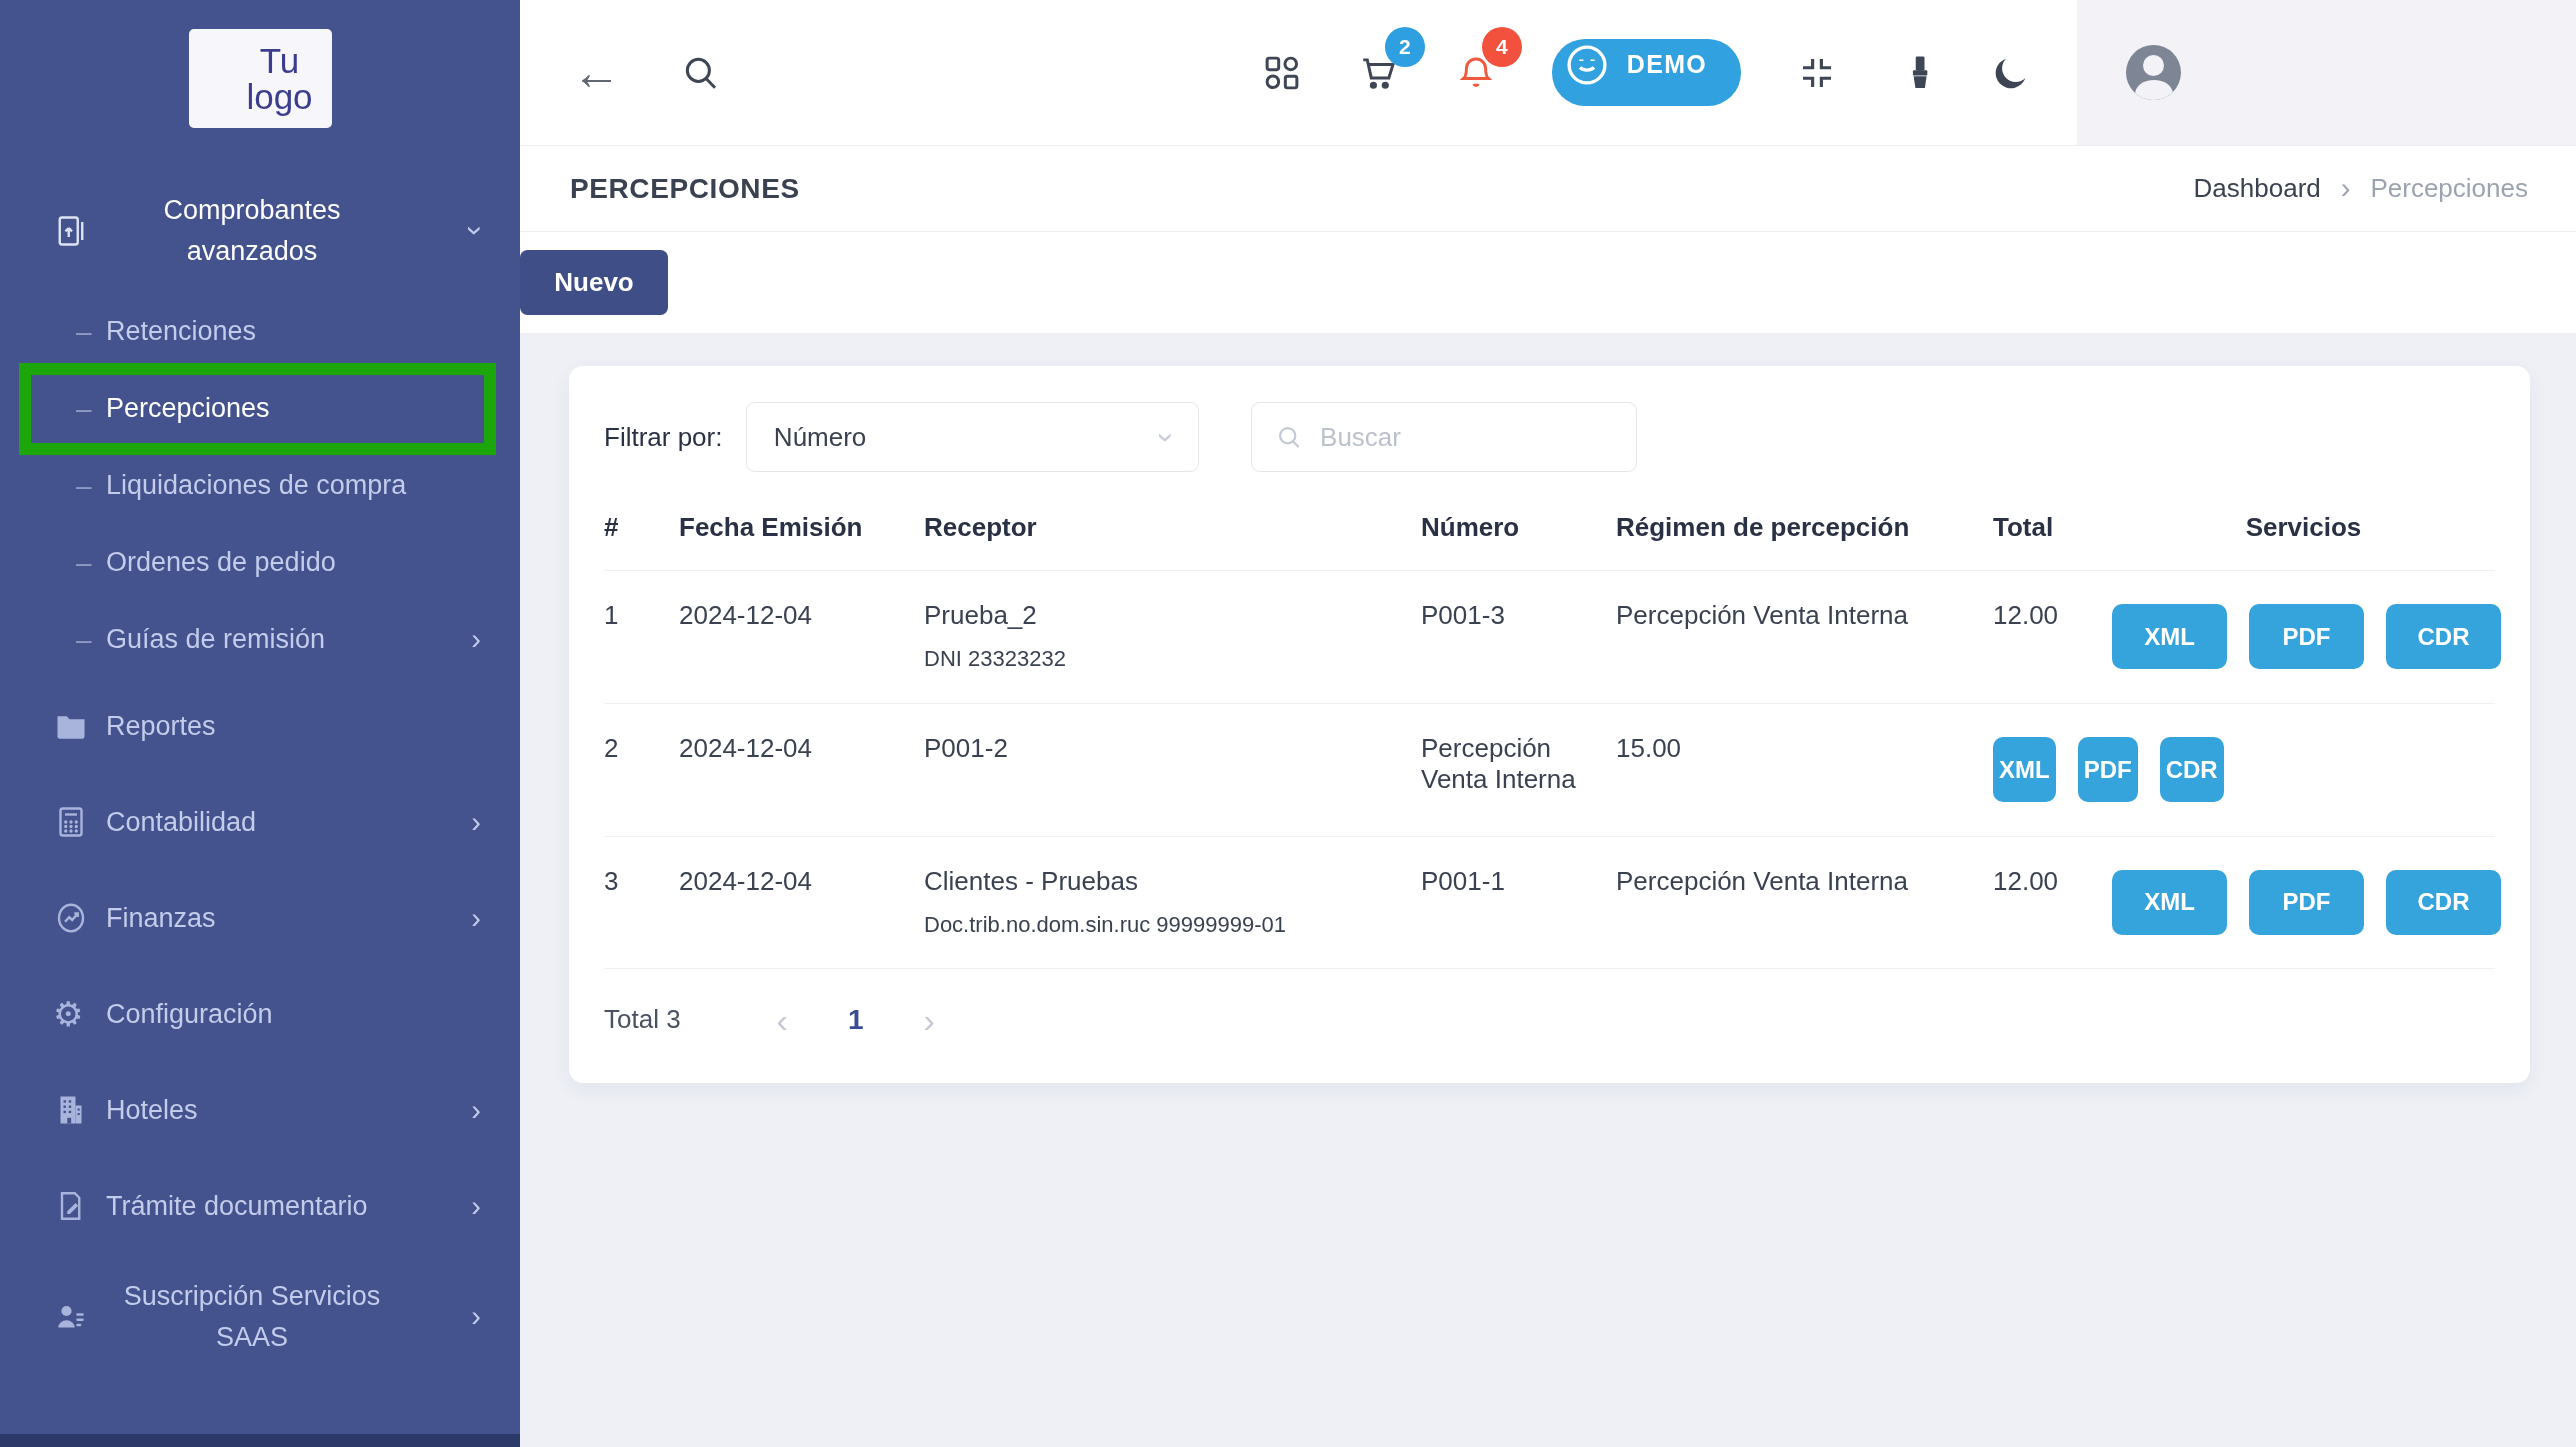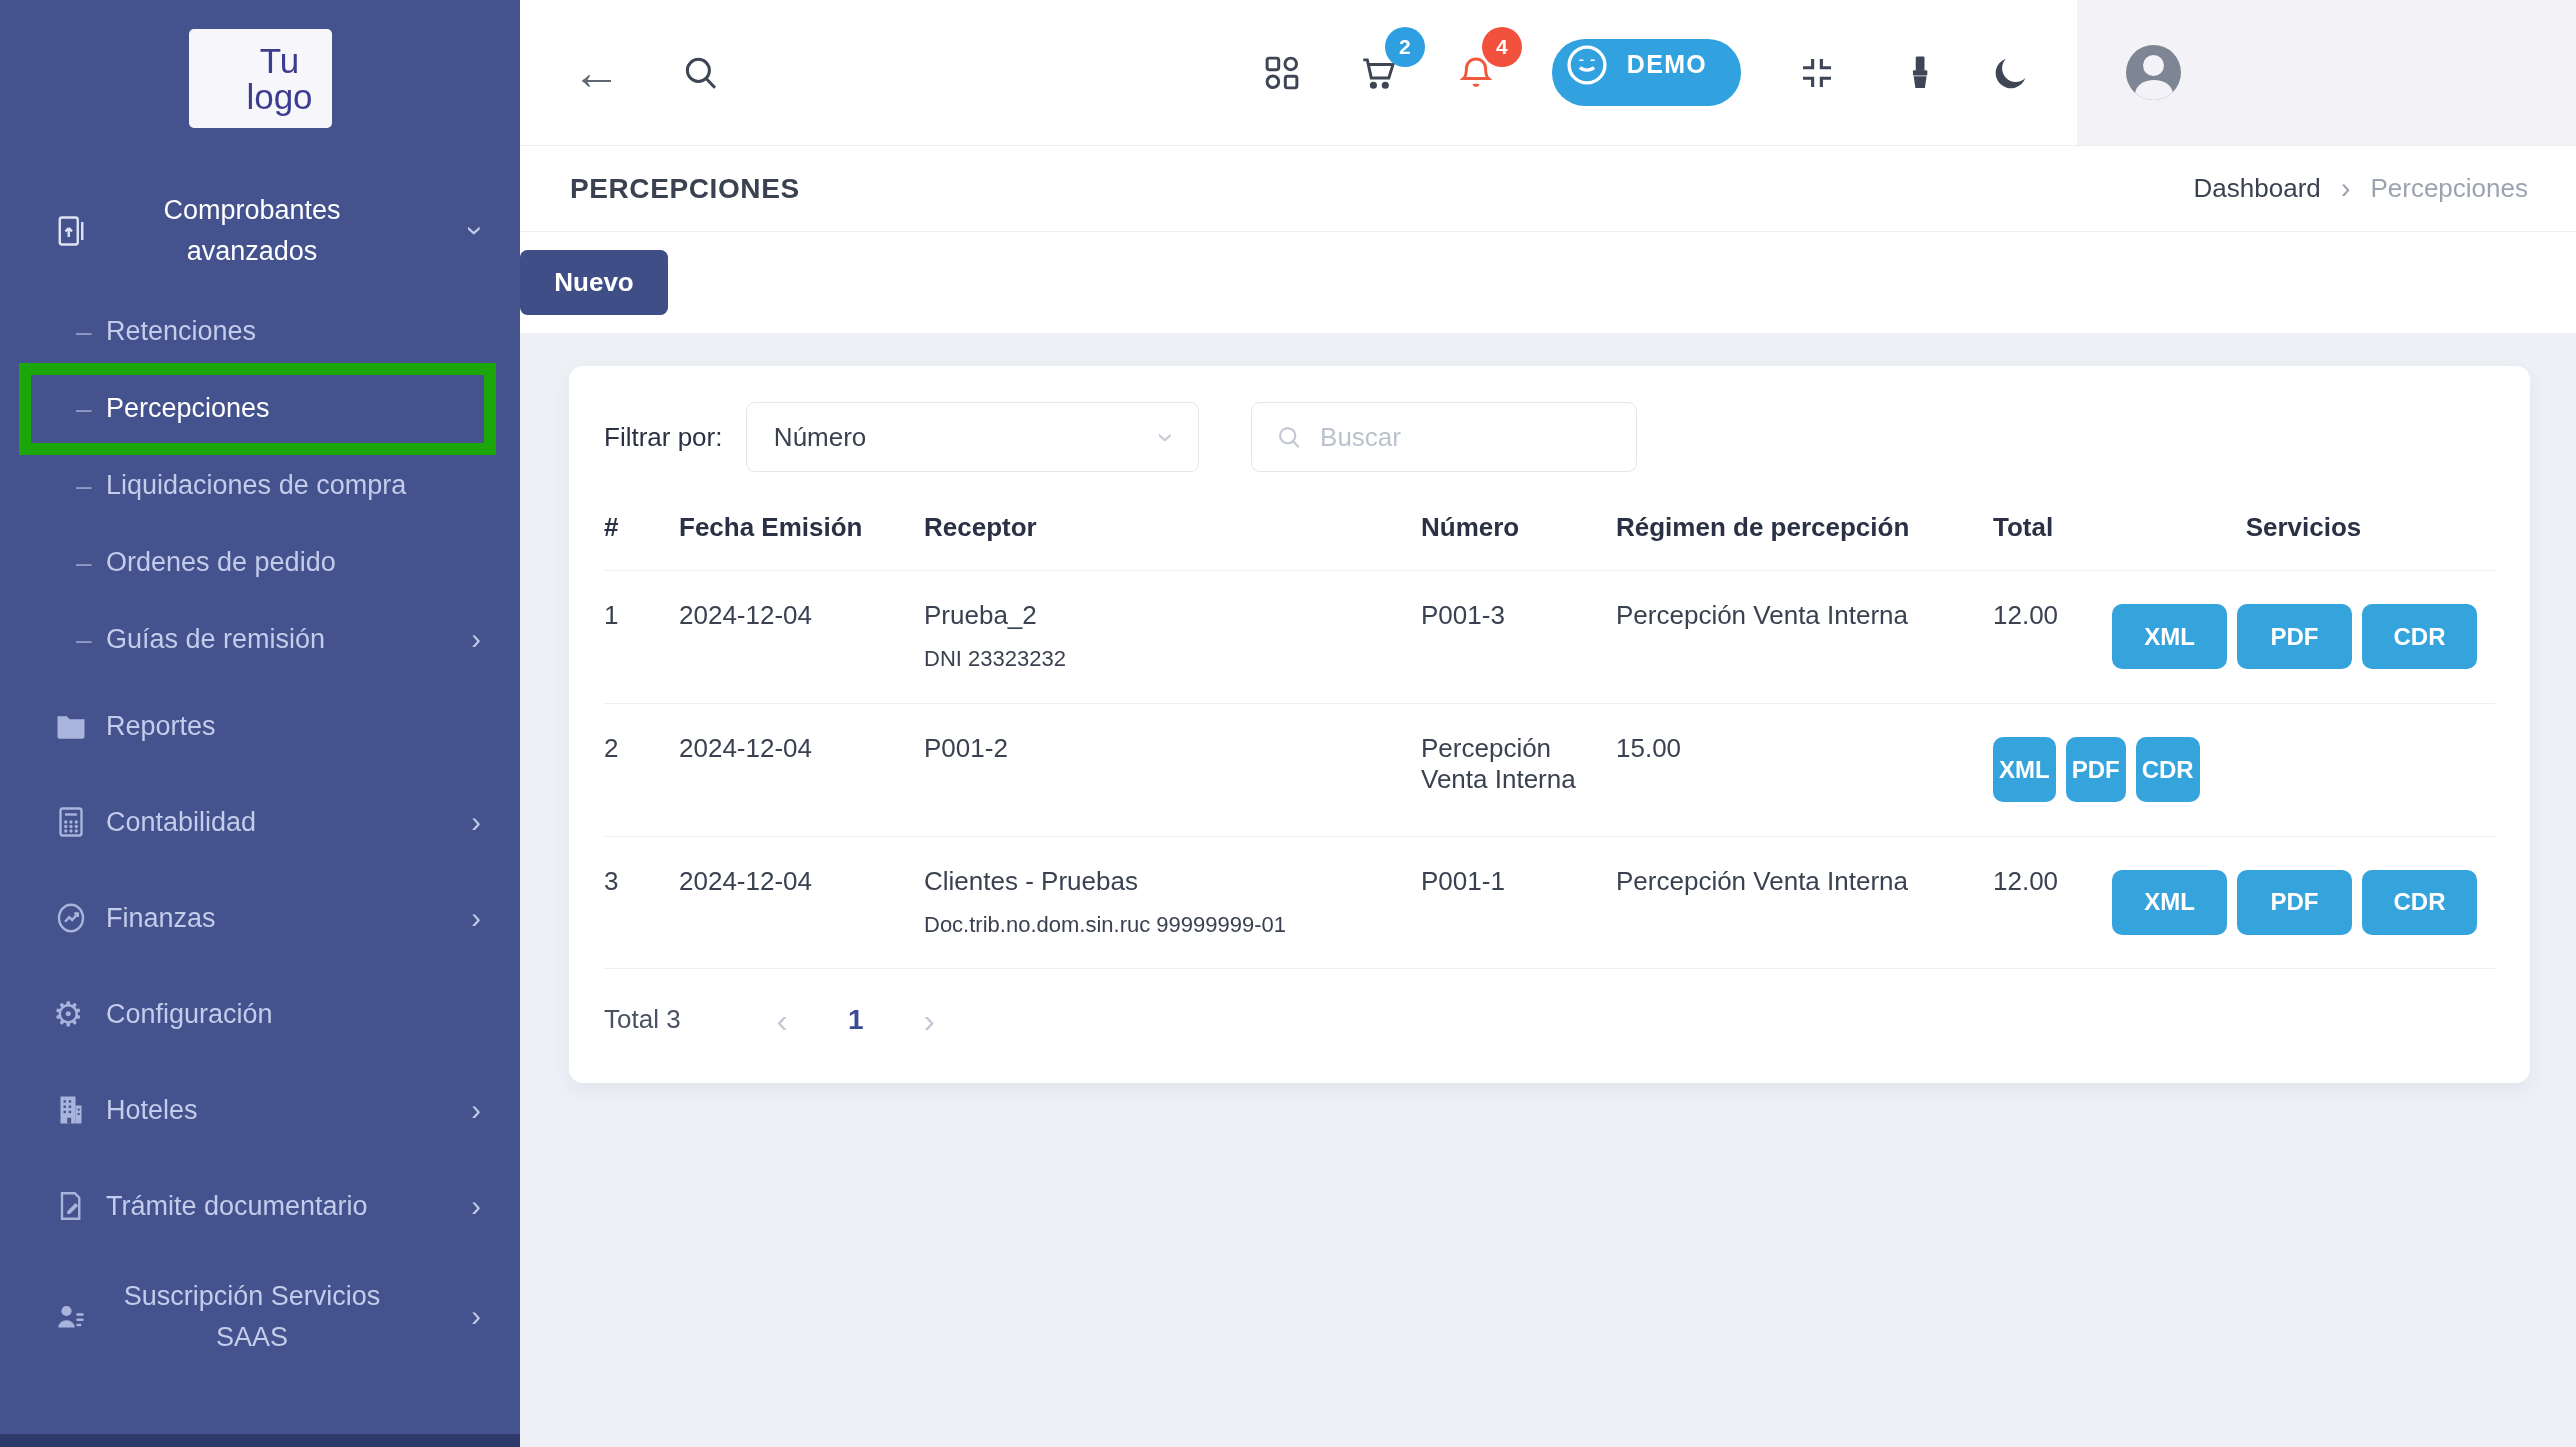--- a/index.html
+++ b/index.html
@@ -90,21 +90,21 @@
   .search-input::placeholder{color:#BCC2CD;}
 
   .tbl{margin-top:29px;}
   .t-head,.t-row{display:grid;grid-template-columns:75px 245px 497px 195px 377px 119px 1fr;}
   .t-head{padding:11.3px 0 26.4px;font-weight:700;color:#2B3144;font-size:26px;}
   .t-head .th-dl{text-align:center;}
   .t-row{border-top:1.3px solid #F0F0F4;padding:29px 0;min-height:133px;box-sizing:border-box;
     font-size:26px;color:#3A4150;align-items:start;}
   .t-row:last-child{border-bottom:1.3px solid #F0F0F4;}
   .c .sub{font-size:22px;margin-top:15px;color:#3A4150;}
-  .c-dl{display:flex;gap:10px;align-items:center;align-self:center;}
+  .c-dl{display:flex;gap:22px;align-items:center;align-self:center;}
   .dl-btn{width:115px;height:65px;background:#35A3DC;color:#fff;border:none;border-radius:10px;
     font-size:24px;font-weight:700;font-family:inherit;}
 
   .pag-row{display:flex;align-items:center;margin-top:34px;font-size:26px;color:#4A5160;}
   .pag-prev{margin-left:96px;color:#C3C8D4;font-size:34px;line-height:1;}
   .pag-page{margin-left:60px;color:#3B4C96;font-weight:700;font-size:28px;}
   .pag-next{margin-left:60px;color:#C3C8D4;font-size:34px;line-height:1;}
 </style>
 </head>
 <body>

